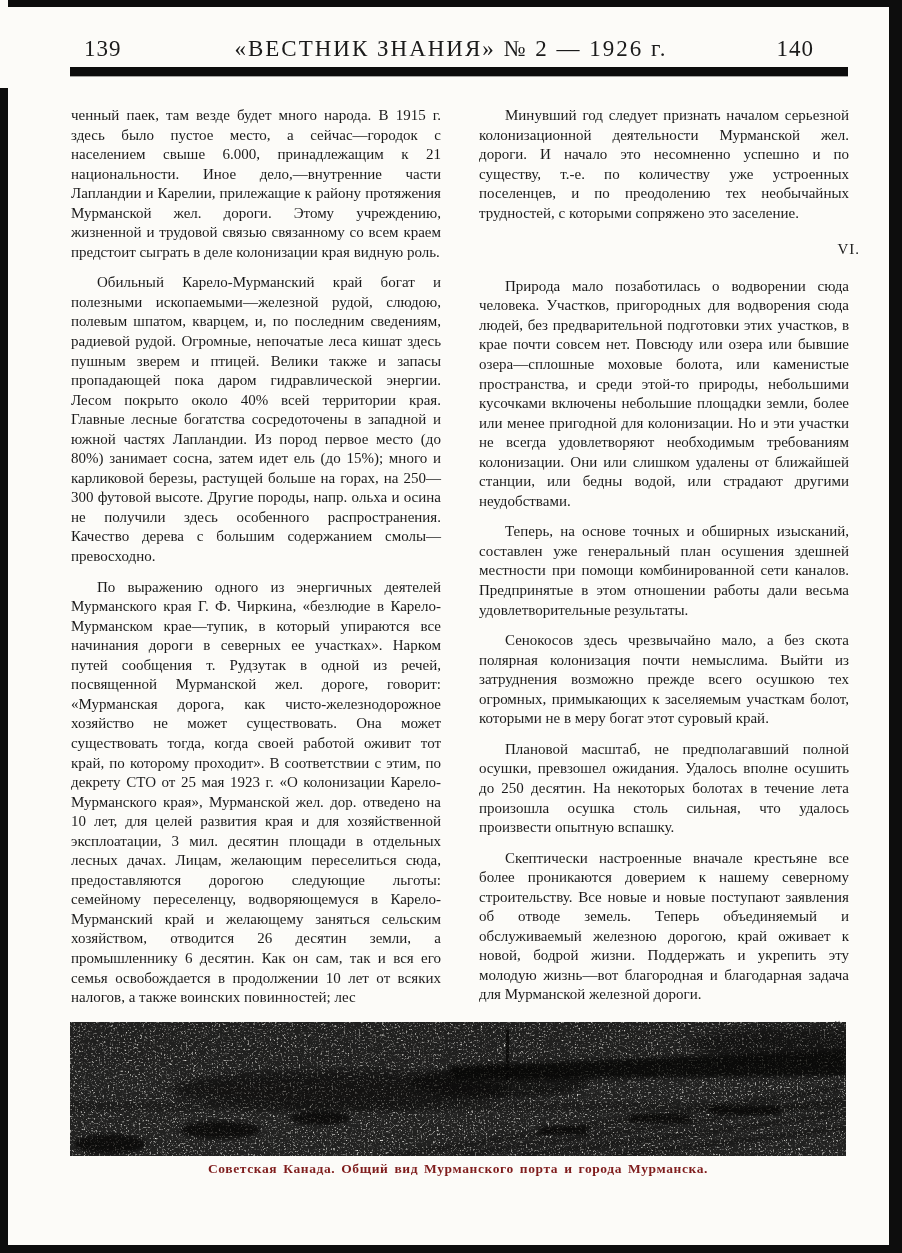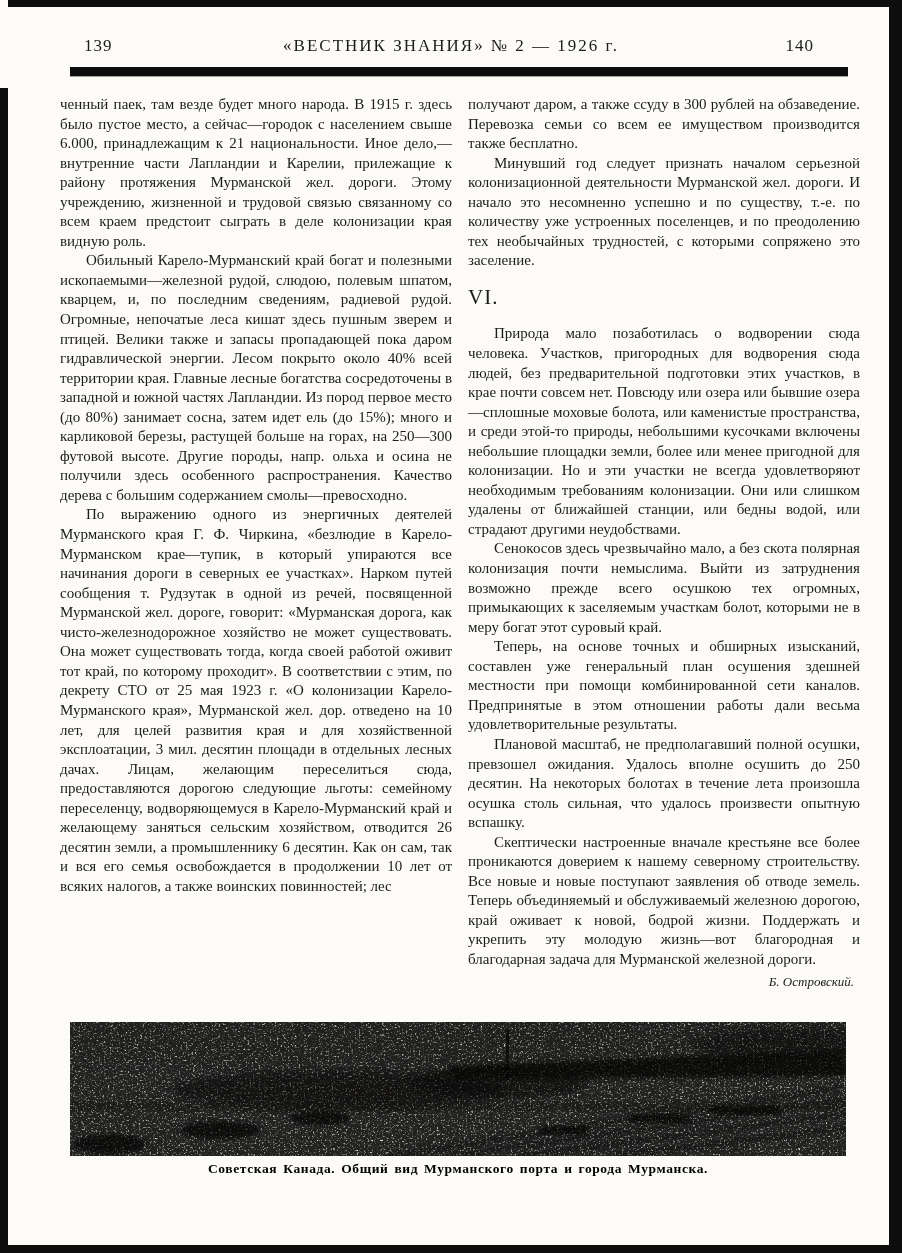--- a/index.html
+++ b/index.html
@@ -13,59 +13,59 @@
   }
   
   .edge{position:absolute;background:#0d0d0d;}
   .edge-top{left:8px;top:0;right:0;height:7px;}
   .edge-bottom{left:0;bottom:0;right:0;height:8px;}
   .edge-left{left:0;top:88px;bottom:0;width:8px;}
   .edge-right{right:0;top:0;bottom:0;width:13px;}
 
   .running-head{
     position:absolute;top:36px;left:60px;right:60px;height:26px;
-    font-size:17px;letter-spacing:1px;
+    font-size:23px;letter-spacing:1px;
   }
   .running-head .pg{position:absolute;top:0;}
   .pg-left{left:24px;}
   .pg-right{right:28px;font-family:Liberation Serif, serif;}
   .journal-title{
     position:absolute;left:0;right:0;text-align:center;top:0;
     letter-spacing:2px;
   }
   .head-rule{
     position:absolute;top:67px;left:70px;width:778px;height:9px;
     background:#0c0c0c;
     box-shadow:0 1px 0 rgba(0,0,0,.35);
   }
 
   .columns{
     position:absolute;top:95px;left:60px;width:800px;
     display:flex;gap:16px;
   }
   .col{width:392px;font-size:15px;line-height:19.55px;text-align:justify;}
-  .col p{margin:0;}
+  .col p{margin:11px;}
   .col p.indent{text-indent:26px;}
   .col .sec-head{
-    text-align:left;margin:17px 0;font-size:21px;letter-spacing:1px;
+    text-align:right;margin:17px 0;font-size:15px;letter-spacing:1px;
   }
   .signature{
     text-align:right;font-style:italic;font-size:13px;
     padding-right:6px;margin-top:2px !important;
   }
 
   .photo-block{position:absolute;left:70px;top:1022px;width:776px;}
   .photo{
     width:776px;height:134px;display:block;
     background:#f6f5f1;
   }
   .caption{
     margin-top:5px;text-align:center;
     font-size:13.5px;font-weight:bold;letter-spacing:.6px;word-spacing:2px;
-    color:#000000;
+    color:#7f1d1d;
   }
 </style>
 </head>
 <body>
 
 <div class="page">
 
   <div class="edge edge-top"></div>
   <div class="edge edge-left"></div>
   <div class="edge edge-right"></div>
@@ -78,26 +78,25 @@
   </div>
   <div class="head-rule"></div>
 
   <div class="columns">
     <div class="col">
       <p>ченный паек, там везде будет много народа.  В 1915 г. здесь было пустое место, а сейчас—городок с населением свыше 6.000, принадлежащим к 21 национальности.  Иное дело,—внутренние части Лапландии и Карелии, прилежащие к району протяжения Мурманской жел. дороги.  Этому учреждению, жизненной и трудовой связью связанному со всем краем предстоит сыграть в деле колонизации края видную роль.</p>
       <p class="indent">Обильный Карело-Мурманский край богат и полезными ископаемыми—железной рудой, слюдою, полевым шпатом, кварцем, и, по последним сведениям, радиевой рудой.  Огромные, непочатые леса кишат здесь пушным зверем и птицей.  Велики также и запасы пропадающей пока даром гидравлической энергии.  Лесом покрыто около 40% всей территории края.  Главные лесные богатства сосредоточены в западной и южной частях Лапландии.  Из пород первое место (до 80%) занимает сосна, затем идет ель (до 15%); много и карликовой березы, растущей больше на горах, на 250—300 футовой высоте.  Другие породы, напр. ольха и осина не получили здесь особенного распространения.  Качество дерева с большим содержанием смолы—превосходно.</p>
       <p class="indent">По выражению одного из энергичных деятелей Мурманского края Г. Ф. Чиркина, «безлюдие в Карело-Мурманском крае—тупик, в который упираются все начинания дороги в северных ее участках». Нарком путей сообщения т. Рудзутак в одной из речей, посвященной Мурманской жел. дороге, говорит: «Мурманская дорога, как чисто-железнодорожное хозяйство не может существовать.  Она может существовать тогда, когда своей работой оживит тот край, по которому проходит».  В соответствии с этим, по декрету СТО от 25 мая 1923 г. «О колонизации Карело-Мурманского края»,  Мурманской жел. дор. отведено на 10 лет, для целей развития края и для хозяйственной эксплоатации, 3 мил. десятин площади в отдельных лесных дачах.  Лицам, желающим переселиться сюда, предоставляются дорогою следующие льготы:  семейному переселенцу, водворяющемуся в Карело-Мурманский край и желающему заняться сельским хозяйством, отводится 26 десятин земли, а промышленнику 6 десятин.  Как он сам, так и вся его семья освобождается в продолжении 10 лет от всяких налогов, а также воинских повинностей; лес</p>
     </div>
     <div class="col">
-      <p>получают даром, а также ссуду в 300 рублей на обзаведение.  Перевозка семьи со всем ее имуществом производится также бесплатно.</p>
       <p class="indent">Минувший год следует признать началом серьезной колонизационной деятельности Мурманской жел. дороги.  И начало это несомненно успешно и по существу, т.-е. по количеству уже устроенных поселенцев, и по преодолению тех необычайных трудностей, с которыми сопряжено это заселение.</p>
       <p class="sec-head">VI.</p>
       <p class="indent">Природа мало позаботилась о водворении сюда человека.  Участков, пригородных для водворения сюда людей, без предварительной подготовки этих участков, в крае почти совсем нет.  Повсюду или озера или бывшие озера—сплошные моховые болота, или каменистые пространства, и среди этой-то природы, небольшими кусочками включены небольшие площадки земли, более или менее пригодной для колонизации.  Но и эти участки не всегда удовлетворяют необходимым требованиям колонизации.  Они или слишком удалены от ближайшей станции, или бедны водой, или страдают другими неудобствами.</p>
+      <p class="indent">Теперь, на основе точных и обширных изысканий, составлен уже генеральный план осушения здешней местности при помощи комбинированной сети каналов.  Предпринятые в этом отношении работы дали весьма удовлетворительные результаты.</p>
       <p class="indent">Сенокосов здесь чрезвычайно мало, а без скота полярная колонизация почти немыслима.  Выйти из затруднения возможно прежде всего осушкою тех огромных, примыкающих к заселяемым участкам болот, которыми не в меру богат этот суровый край.</p>
-      <p class="indent">Теперь, на основе точных и обширных изысканий, составлен уже генеральный план осушения здешней местности при помощи комбинированной сети каналов.  Предпринятые в этом отношении работы дали весьма удовлетворительные результаты.</p>
       <p class="indent">Плановой масштаб, не предполагавший полной осушки, превзошел ожидания.  Удалось вполне осушить до 250 десятин.  На некоторых болотах в течение лета произошла осушка столь сильная, что удалось произвести опытную вспашку.</p>
       <p class="indent">Скептически настроенные вначале крестьяне все более проникаются доверием к нашему северному строительству.  Все новые и новые поступают заявления об отводе земель.  Теперь объединяемый и обслуживаемый железною дорогою, край оживает к новой, бодрой жизни.  Поддержать и укрепить эту молодую жизнь—вот благородная и благодарная задача для Мурманской железной дороги.</p>
       <p class="signature">Б. Островский.</p>
     </div>
   </div>
 
   <div class="photo-block">
     <svg class="photo" viewBox="0 0 776 134" preserveAspectRatio="none" xmlns="http://www.w3.org/2000/svg">
       <defs>
         <filter id="grain" x="0" y="0" width="100%" height="100%">

